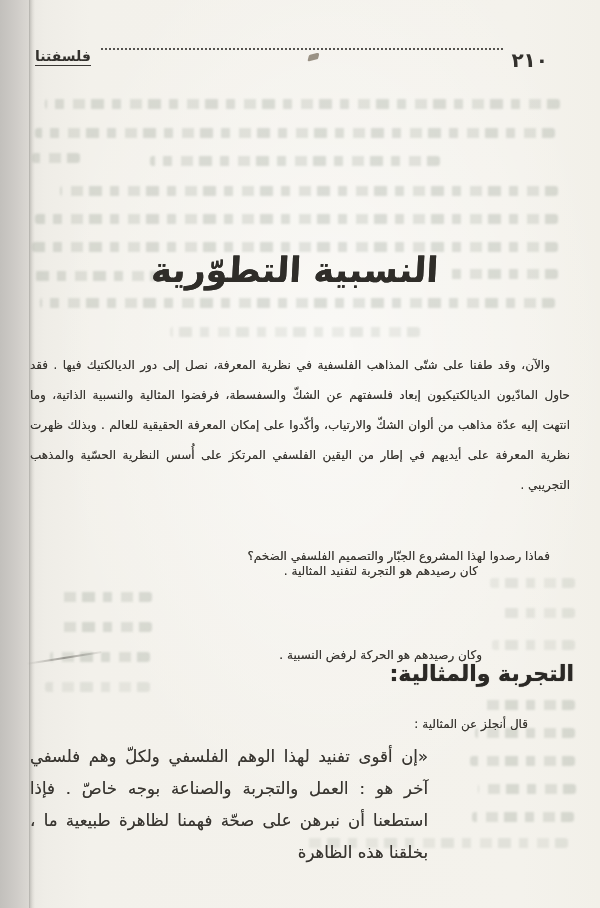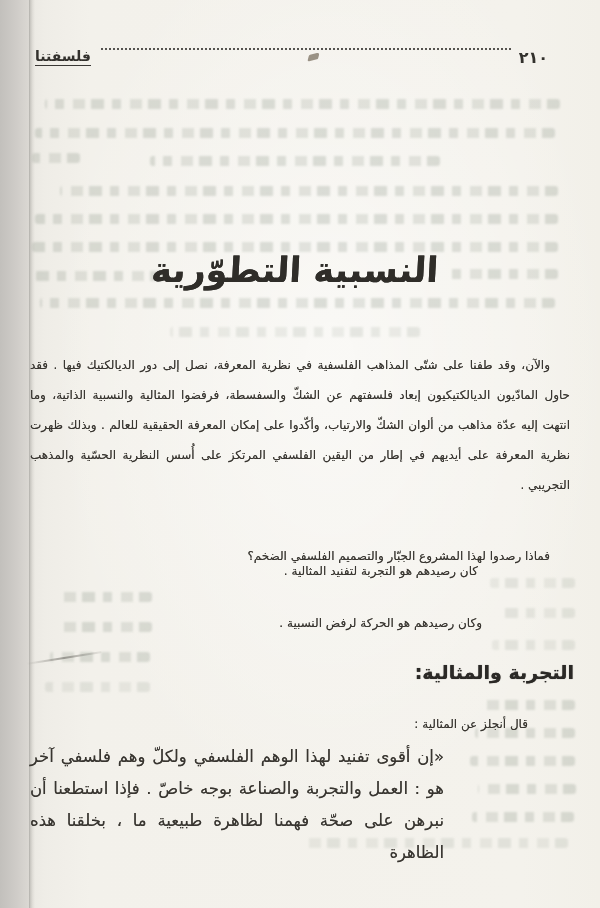--- a/index.html
+++ b/index.html
@@ -27,21 +27,21 @@
   .header{
     position:absolute;left:35px;right:52px;top:48px;height:26px;
     display:flex;align-items:flex-start;direction:ltr;
     color:#2e2c29;
   }
   .book-title{
     font-size:14px;font-weight:bold;letter-spacing:.5px;
     border-bottom:1.6px solid #3a3835;padding-bottom:1px;color:#33312d;
   }
   .leader{flex:1;border-bottom:2.6px dotted #55534f;margin:0 8px 4px 10px;height:0;}
-  .page-num{font-size:16px;font-weight:bold;color:#33312d;padding-bottom:1px;}
+  .page-num{font-size:20px;font-weight:bold;color:#33312d;padding-bottom:1px;}
   .ink-speck{
     position:absolute;left:308px;top:54px;width:11px;height:6px;
     background:#8a8072;transform:rotate(-14deg) skewX(-30deg);
     border-radius:1px 3px 1px 2px;opacity:.85;
   }
   
   .bleed{
     position:absolute;height:10px;border-radius:3px;
     filter:blur(1.1px);opacity:.55;transform:scaleX(-1);
     background:repeating-linear-gradient(90deg,
@@ -66,30 +66,30 @@
   
   .body{
     position:absolute;left:30px;right:30px;margin:0;
     direction:rtl;color:#383530;
     font-size:12px;line-height:30px;
     text-shadow:0 0 .4px rgba(56,53,48,.65);
   }
   .p1{top:350px;text-align:justify;text-indent:20px;}
   .p2{top:541px;text-align:right;text-indent:20px;}
   .p3{top:556px;text-align:right;padding-right:92px;}
-  .p4{top:608px;text-align:right;padding-right:88px;}
+  .p4{top:640px;text-align:right;padding-right:88px;}
   .section-heading{
     position:absolute;right:26px;left:120px;top:661px;margin:0;
     direction:rtl;text-align:right;
-    font-size:19px;font-weight:bold;color:#2b2926;
+    font-size:22px;font-weight:bold;color:#2b2926;
     text-shadow:0 0 .7px #2b2926;
   }
   .p5{top:709px;padding-right:42px;}
   .quote{
-    top:741px;right:30px;left:30px;
+    top:741px;right:46px;left:30px;
     padding-right:126px;
     font-size:16.5px;line-height:32px;text-align:justify;
   }
 </style>
 </head>
 <body>
 
 <div class="page">
 
   <div class="edge-band"></div>

